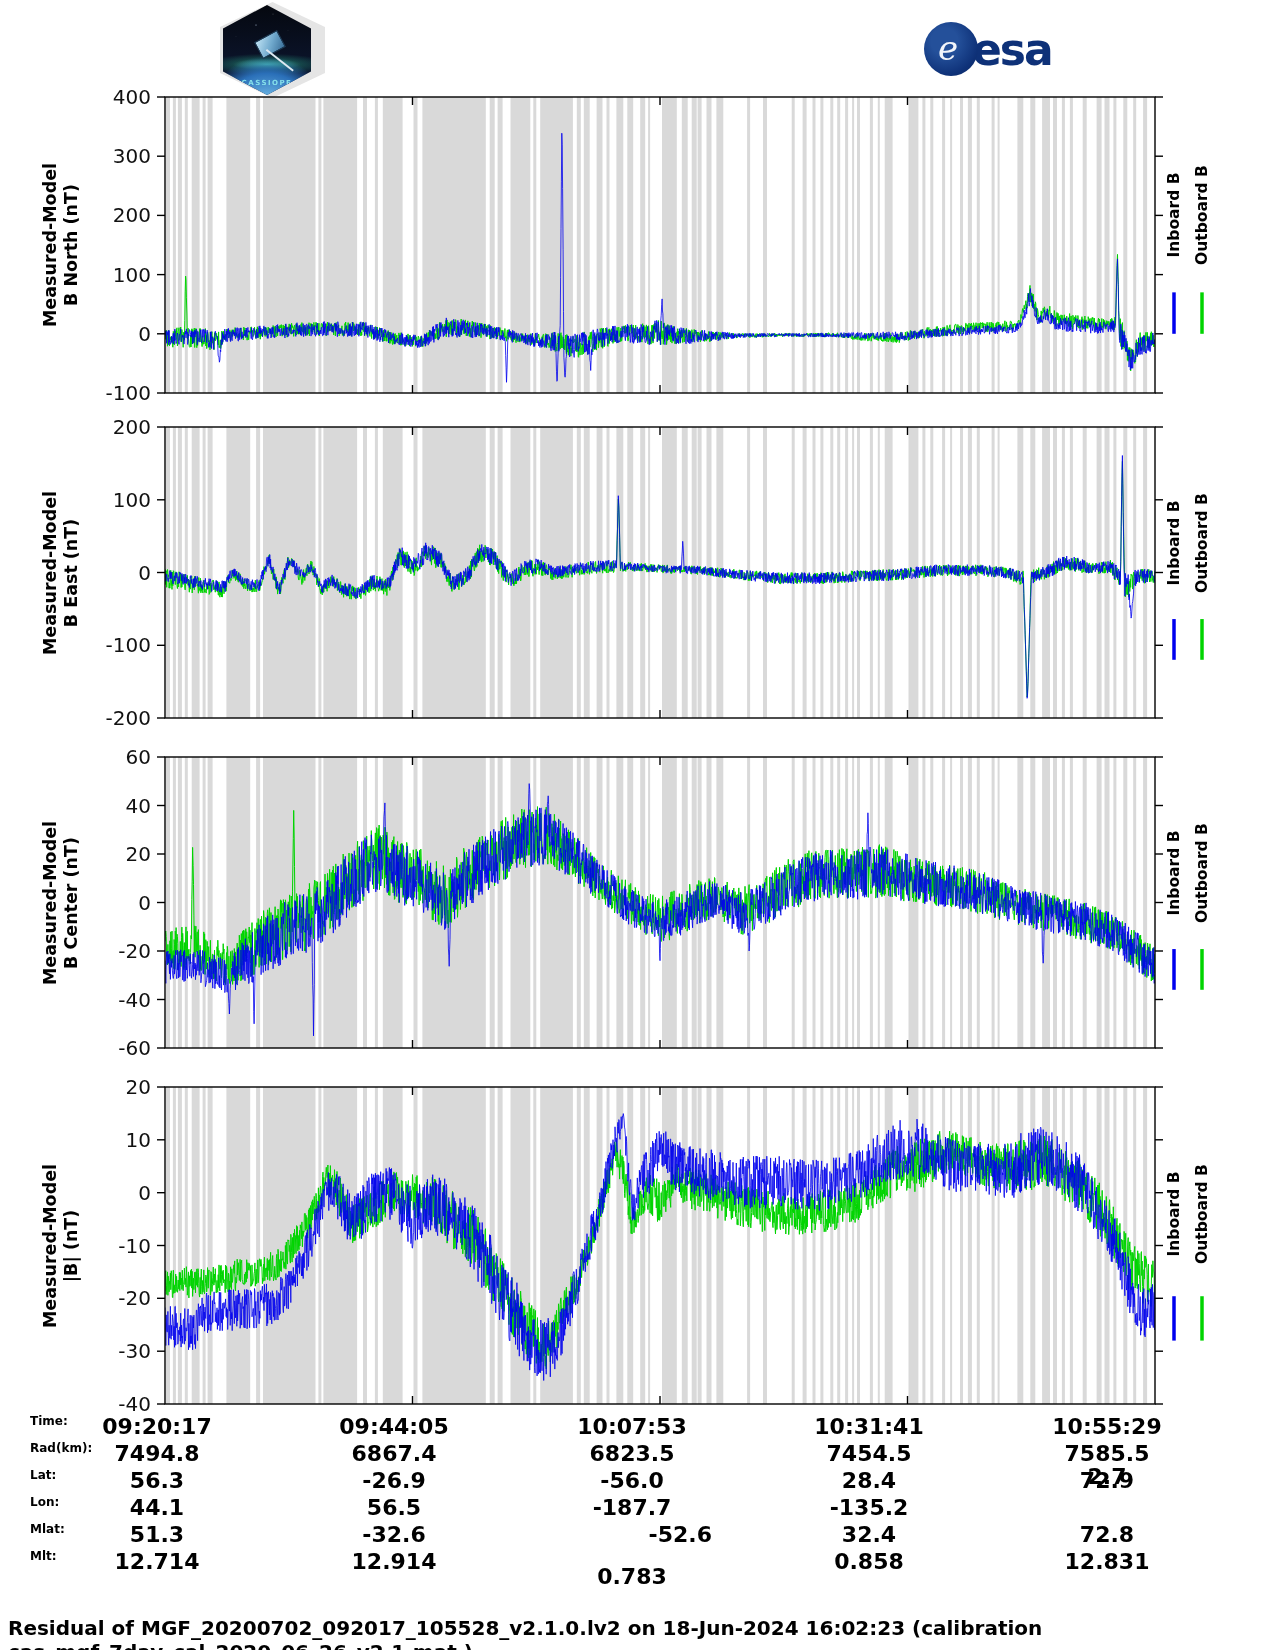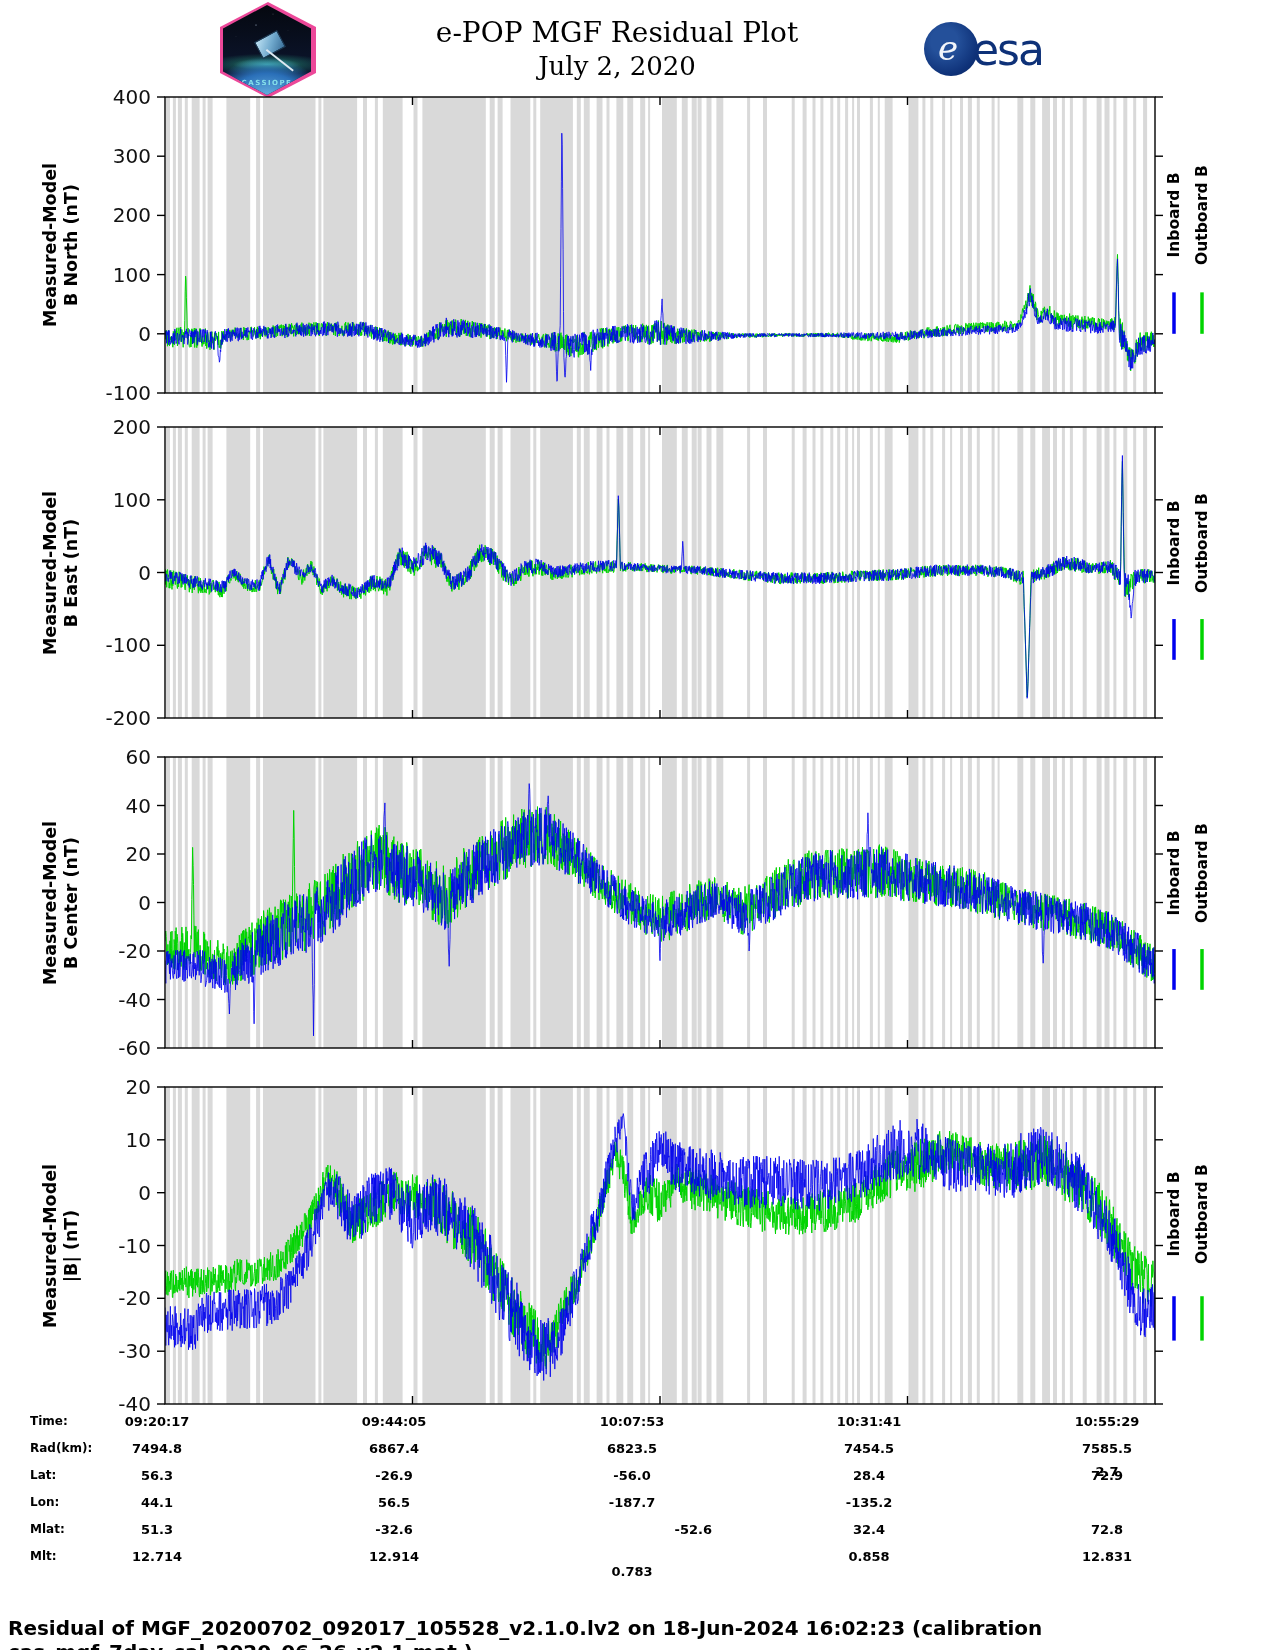--- a/index.html
+++ b/index.html
@@ -4,23 +4,23 @@
 <style>
   html,body{margin:0;padding:0;background:#ffffff;}
   .page{position:relative;width:1275px;height:1650px;background:#fff;overflow:hidden;
         font-family:"DejaVu Sans","Liberation Sans",sans-serif;color:#000;}
   
   .title-block{position:absolute;left:317px;top:16px;width:600px;text-align:center;
                font-family:"DejaVu Serif","Liberation Serif",serif;}
   .title-line1{font-size:28px;line-height:34px;}
   .title-line2{font-size:26px;line-height:32px;}
   
-  .patch{position:absolute;left:220px;top:2px;width:96px;height:96px;
+  .patch{position:absolute;left:220px;top:2px;width:105px;height:96px;
          clip-path:polygon(50% 0%,100% 26%,100% 74%,50% 100%,0% 74%,0% 26%);
-         background:#ec4899;}
+         background:#e5e5e5;}
   .patch-inner{position:absolute;left:3px;top:3px;width:88px;height:90px;
          clip-path:polygon(50% 0%,100% 26%,100% 74%,50% 100%,0% 74%,0% 26%);
          background:
            radial-gradient(circle at 50% 128%, #9fd4ef 0%, #5fa8dc 22%, #2a6fb8 38%, rgba(20,60,120,0) 52%),
            radial-gradient(ellipse 70% 12% at 50% 66%, rgba(90,230,190,0.85) 0%, rgba(40,160,130,0.35) 55%, rgba(0,0,0,0) 100%),
            linear-gradient(180deg,#05080f 0%,#0a1226 55%,#0d1b3a 100%);}
   .star{position:absolute;width:2px;height:2px;border-radius:50%;background:#fff;
         box-shadow:14px 9px 0 -0.5px #cfe2ff, 31px -2px 0 -0.7px #fff, 46px 14px 0 -0.8px #bcd,
                    -6px 20px 0 -0.8px #dde, 24px 26px 0 -0.9px #fff, 40px 33px 0 -1px #9ab;}
   .sat-body{position:absolute;left:34px;top:30px;width:24px;height:17px;transform:rotate(-28deg);
@@ -30,51 +30,47 @@
         transform:rotate(38deg);transform-origin:0 0;}
   .patch-label{position:absolute;left:0;top:74px;width:100%;text-align:center;
         font-size:7px;letter-spacing:1.5px;color:#86e0ea;font-weight:bold;}
   
   .esa{position:absolute;left:924px;top:20px;height:58px;display:flex;align-items:center;}
   .esa-globe{width:54px;height:54px;border-radius:50%;position:relative;
         background:radial-gradient(circle at 38% 36%, #24509a 0 28%, #0e3178 70%, #0a2558 100%);
         overflow:hidden;}
   .esa-globe .esa-e{position:absolute;left:14px;top:6px;font-family:"DejaVu Serif","Liberation Serif",serif;
         font-style:italic;font-size:34px;color:#f2f5fa;}
-  .esa-word{font-size:44px;font-weight:normal;color:#0e3178;letter-spacing:-2px;margin-left:-6px;
+  .esa-word{font-size:44px;font-weight:bold;color:#0e3178;letter-spacing:-2px;margin-left:-6px;
         font-family:"DejaVu Sans","Liberation Sans",sans-serif;}
   
   .ylabel{position:absolute;transform:rotate(-90deg);text-align:center;font-weight:bold;
         font-size:17.5px;line-height:21px;white-space:nowrap;}
   .legend-label{position:absolute;transform:rotate(-90deg);font-weight:bold;font-size:15.5px;
         white-space:nowrap;text-align:center;}
   
   .tbl-label{position:absolute;left:30px;font-weight:bold;font-size:12px;}
-  .tbl-val{position:absolute;width:160px;text-align:center;font-weight:bold;font-size:13px;}
+  .tbl-val{position:absolute;width:160px;text-align:center;font-weight:bold;font-size:22px;}
   .footer{position:absolute;left:8px;top:1616px;width:1262px;font-weight:bold;font-size:20px;}
   svg{position:absolute;left:0;top:0;}
 </style>
 </head>
 <body>
 
 <div class="page">
 
   <div class="patch">
     <div class="patch-inner">
       <div class="star" style="left:18px;top:10px;"></div>
       <div class="sat-body"></div>
       <div class="sat-boom"></div>
       <div class="patch-label">CASSIOPE</div>
     </div>
   </div>
 
-  <div class="title-block">
-    <div class="title-line1">e-POP MGF Residual Plot</div>
-    <div class="title-line2">July 2, 2020</div>
-  </div>
 
   <div class="esa">
     <div class="esa-globe">
       <span class="esa-e">e</span>
     </div>
     <span class="esa-word">esa</span>
   </div>
 
   <svg id="plot-svg" width="1275" height="1650">
       <g>

